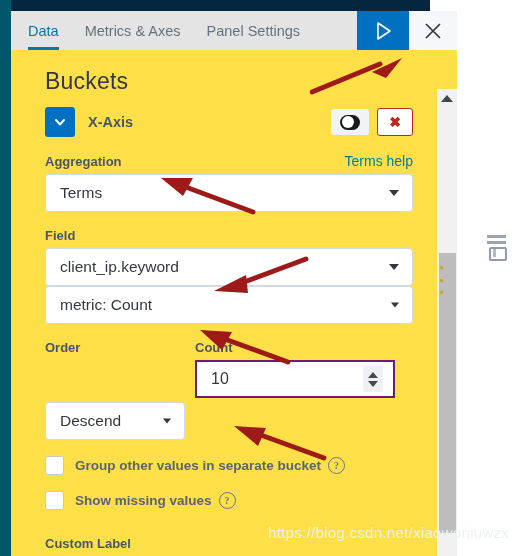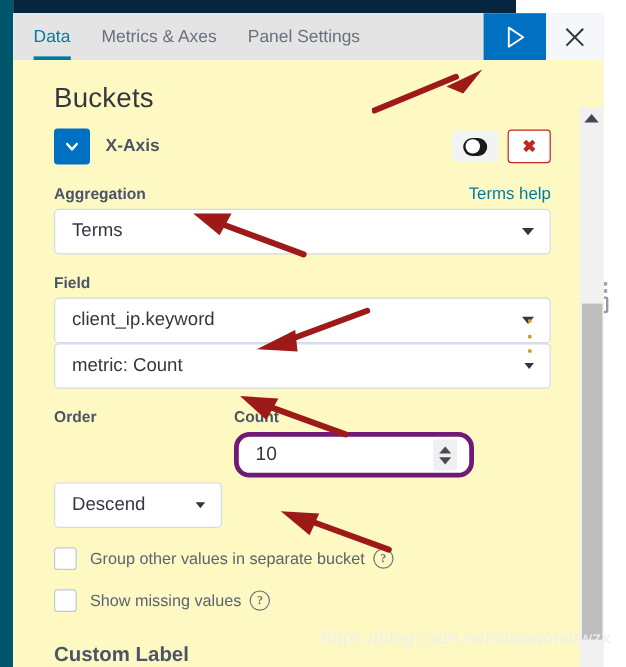--- a/index.html
+++ b/index.html
@@ -14,21 +14,21 @@
   #app{position:absolute;inset:0;}
   .left-rail{
     position:absolute;left:0;top:0;width:11px;height:556px;
     background:#00576b;
   }
   .navy-strip{
     position:absolute;left:11px;top:0;width:419px;height:11px;background:#05263f;
   }
   
   .editor{
-    position:absolute;left:11px;top:11px;width:492px;height:545px;
+    position:absolute;left:11px;top:11px;width:446px;height:545px;
     background:#ffffff;
   }
   .tabbar{
     position:relative;height:39px;background:#e4e4e4;
     display:flex;align-items:stretch;
   }
   .tab{
     display:flex;align-items:center;padding:0 13px;
     font-size:14.5px;color:#69707d;cursor:pointer;
     position:relative;
@@ -44,21 +44,21 @@
     width:52px;background:#0070c0;display:flex;align-items:center;justify-content:center;
     cursor:pointer;
   }
   .close-btn{
     width:48px;background:#f5f7fa;display:flex;align-items:center;justify-content:center;
     cursor:pointer;
   }
   
   .ed-body{
     position:absolute;left:0;top:39px;right:0;bottom:0;
-    background:#fef9c3;overflow:hidden;
+    background:#fde047;overflow:hidden;
   }
   .ed-inner{position:absolute;left:0;top:0;right:20px;bottom:0;padding:0 24px;}
   h2.buckets{
     font-size:23px;font-weight:400;color:#343741;
     margin:18px 0 12px 10px;letter-spacing:.2px;
   }
   .bucket-head{
     display:flex;align-items:center;margin:0 0 0 10px;height:30px;
   }
   .collapse-btn{
@@ -104,50 +104,50 @@
     width:0;height:0;border-left:5px solid transparent;border-right:5px solid transparent;
     border-top:6px solid #343741;
   }
   .select.small-caret .caret{border-left-width:4px;border-right-width:4px;border-top-width:5px;}
   .row2{display:flex;margin-left:0;}
   .col-order{width:150px;}
   .col-size{width:210px;}
   .col-order .field-label,.col-size .field-label{margin-left:10px;}
   .col-order .select{margin-left:10px;margin-top:47px;}
   .size-input{
-    margin-left:10px;height:38px;border:4px solid #701a75;border-radius:13px;
+    margin-left:10px;height:38px;border:2px solid #701a75;border-radius:0;
     background:#fff;display:flex;align-items:center;padding:0 14px;
     font-size:16px;color:#343741;box-sizing:border-box;position:relative;
   }
   .spinner{
     position:absolute;right:10px;top:50%;transform:translateY(-50%);
     width:20px;height:26px;background:#eef0f3;border-radius:2px;
     display:flex;flex-direction:column;align-items:center;justify-content:center;gap:3px;
     cursor:pointer;
   }
   .spin-up{width:0;height:0;border-left:5px solid transparent;border-right:5px solid transparent;border-bottom:6px solid #4a4a4a;}
   .spin-dn{width:0;height:0;border-left:5px solid transparent;border-right:5px solid transparent;border-top:6px solid #4a4a4a;}
   .check-row{
     display:flex;align-items:center;margin:16px 0 0 10px;
   }
   .checkbox{
     width:17px;height:17px;border:1px solid #c2cad4;border-radius:3px;background:#fff;
     cursor:pointer;flex:0 0 auto;
   }
   .check-label{
-    margin-left:11px;font-size:13.5px;font-weight:normal;color:#5a6472;
+    margin-left:11px;font-size:13.5px;font-weight:bold;color:#5a6472;
   }
   .qmark{
     display:inline-flex;align-items:center;justify-content:center;
     width:15px;height:15px;border:1.4px solid #6b7280;border-radius:50%;
     font-size:10px;font-weight:bold;color:#6b7280;margin-left:7px;
     font-family:"Liberation Serif", serif;cursor:pointer;
   }
   .custom-label{
-    font-size:17px;font-weight:bold;color:#4a5568;margin:26px 0 0 10px;
+    font-size:13px;font-weight:bold;color:#4a5568;margin:26px 0 0 10px;
   }
   
   .scrollbar{
     position:absolute;right:0;top:39px;width:20px;bottom:0;background:#f1f1f1;
   }
   .sb-up{
     position:absolute;top:6px;left:50%;transform:translateX(-50%);
     width:0;height:0;border-left:6px solid transparent;border-right:6px solid transparent;
     border-bottom:7px solid #3f4851;cursor:pointer;
   }

